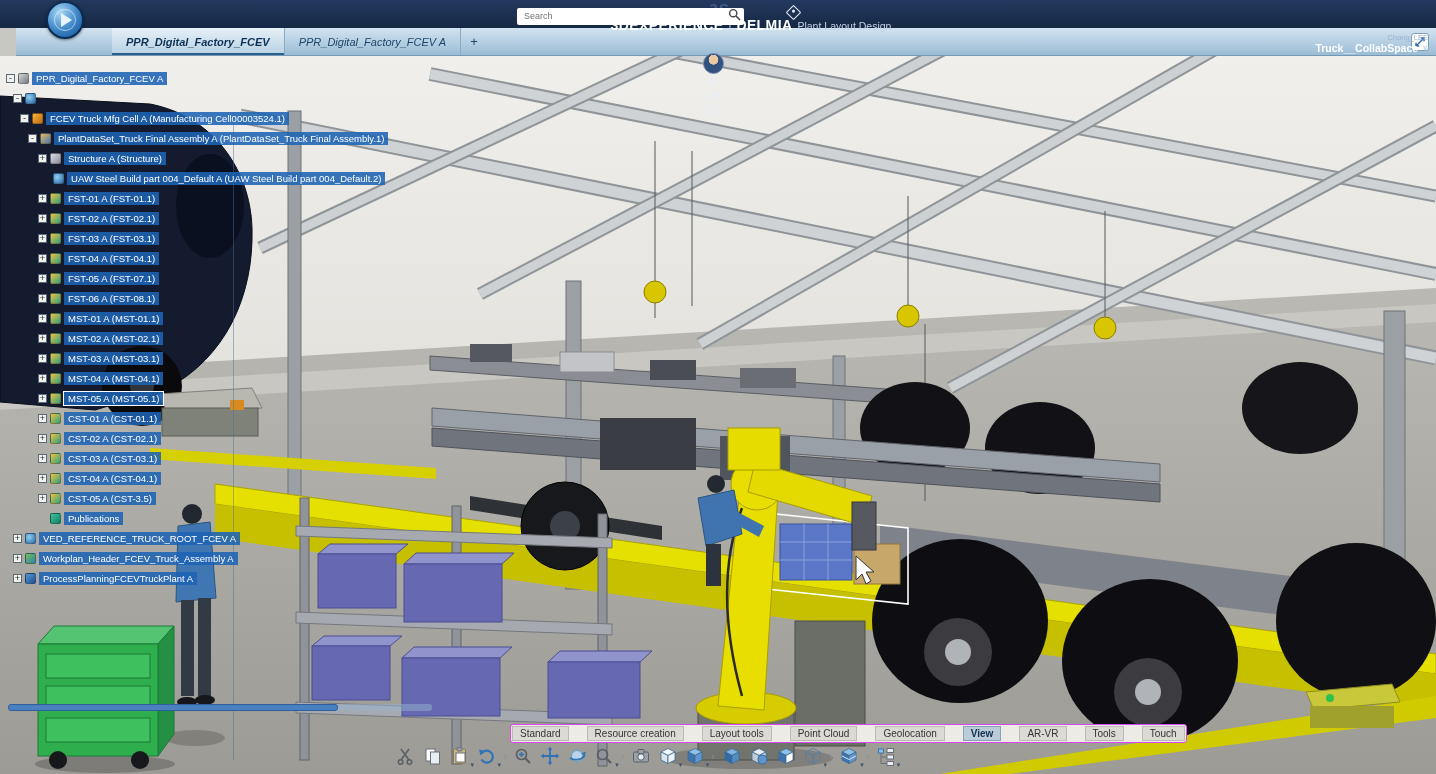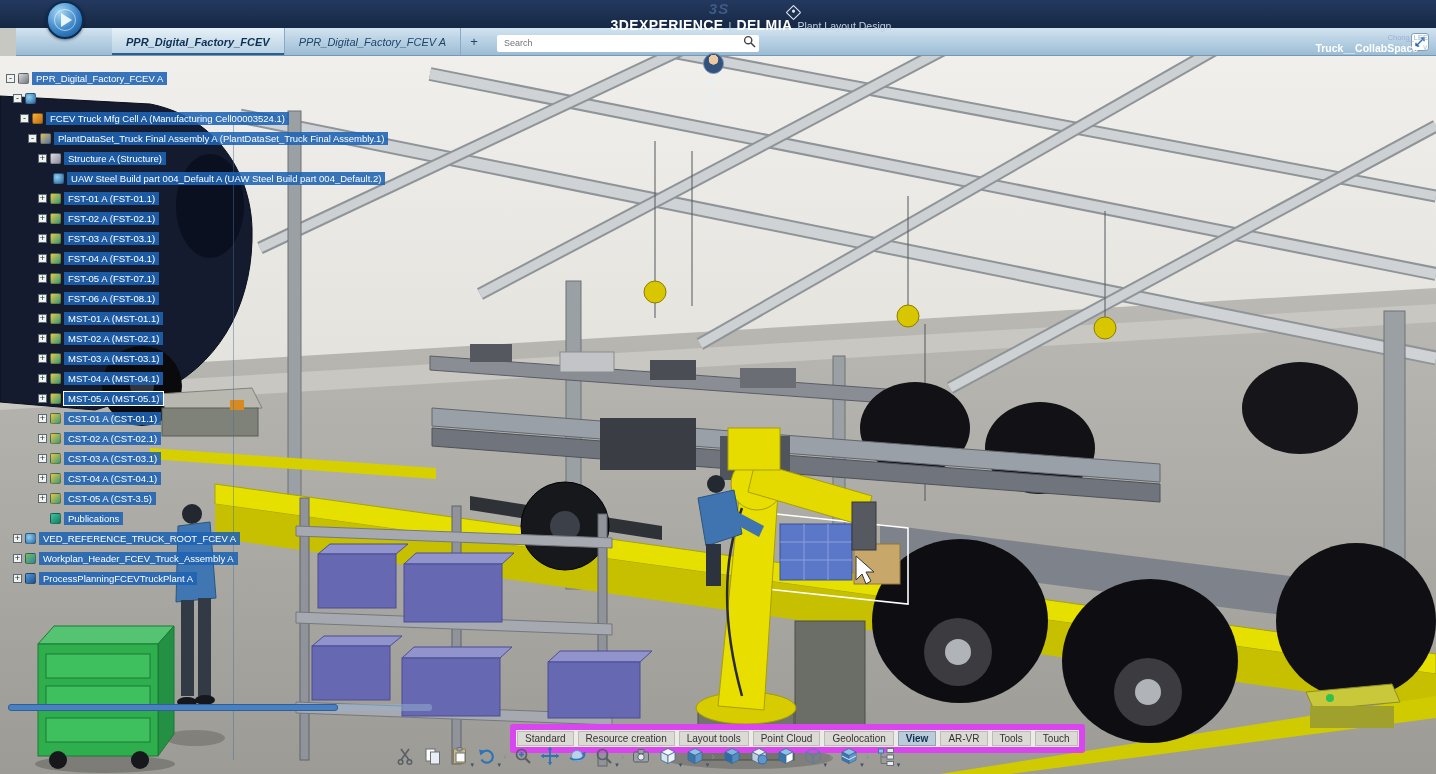--- a/index.html
+++ b/index.html
@@ -15,21 +15,21 @@
     background:radial-gradient(circle at 35% 28%,#a6d8f5,#3b84c6 55%,#0e4e8d);
     border:2px solid #0b2c52;z-index:40;display:flex;align-items:center;justify-content:center;
     box-shadow:0 1px 3px rgba(0,0,0,.5);}
   .compass-tri{width:0;height:0;border-left:11px solid #eaf4fb;border-top:7px solid transparent;
     border-bottom:7px solid transparent;margin-left:3px;}
   .compass-ring{position:absolute;inset:6px;border:1px solid rgba(255,255,255,.55);border-radius:50%;}
   .brandline{margin-left:66px;display:flex;align-items:baseline;gap:5px;white-space:nowrap;}
   .b1,.b2{font-weight:bold;font-size:14px;letter-spacing:.4px;}
   .bsep{font-size:11px;color:#c9d6e8;}
   .b3{font-size:10.5px;color:#c2d0e4;}
-  .searchwrap{position:absolute;left:497px;top:5px;width:262px;height:17px;margin-top:27px;}
+  .searchwrap{position:absolute;left:517px;top:5px;width:227px;height:17px;}
   .search{width:100%;height:100%;border:none;border-radius:2px;padding:0 20px 0 7px;
     font-size:9px;color:#333;background:#fff;outline:none;}
   .mag{position:absolute;right:3px;top:2px;width:13px;height:13px;cursor:pointer;}
   .tagicon{position:absolute;left:788px;top:7px;width:11px;height:11px;border:1.5px solid #e6edf5;
     transform:rotate(45deg);border-radius:1px;cursor:pointer;}
   .tagicon:after{content:"";position:absolute;left:1.5px;top:1.5px;width:3px;height:3px;
     border-radius:50%;background:#e6edf5;}
   .userblock{margin-left:auto;display:flex;flex-direction:column;align-items:flex-end;
     line-height:10px;margin-right:8px;}
   .uname{font-size:7.5px;color:#9db0cf;margin-left:36px;}
@@ -83,22 +83,22 @@
   .tlabel.foc{outline:1px solid #fff;}
   .tree-vline{position:absolute;left:233px;top:56px;width:1px;height:648px;
     background:rgba(70,110,160,.45);z-index:9;}
 
   
   .hscroll{position:absolute;left:8px;top:648px;width:424px;height:7px;
     background:rgba(150,178,205,.5);border-radius:3px;z-index:12;}
   .hthumb{position:absolute;left:0;top:0;width:330px;height:7px;background:#4a7fc0;
     border:1px solid #2d5f9d;border-radius:3px;cursor:grab;}
 
-  .ribbon{position:absolute;left:510px;top:668px;display:flex;gap:4px;z-index:12;
-    background:#ecebe6;border:6px solid #d946ef;border-radius:3px;padding:1px;}
+  .ribbon{position:absolute;left:510px;top:668px;display:flex;gap:18px;z-index:12;
+    background:#ecebe6;border:1px solid #d946ef;border-radius:3px;padding:1px;}
   .rtab{font-family:inherit;font-size:10px;color:#333;background:#dcdad5;border:1px solid #bdbbb5;
     padding:1px 7px;cursor:pointer;white-space:nowrap;}
   .rtab.active{background:#bccbd9;font-weight:bold;color:#10304e;border-color:#8aa2b8;}
 
   .toolbar{position:absolute;left:392px;top:684px;height:32px;display:flex;align-items:center;
     z-index:12;}
   .tbtn{position:relative;width:27px;height:28px;border:none;background:transparent;cursor:pointer;
     display:flex;align-items:center;justify-content:center;padding:0;}
   .tbtn .ticn{width:20px;height:20px;display:block;}
   .tbtn .ticn svg{width:20px;height:20px;display:block;}

